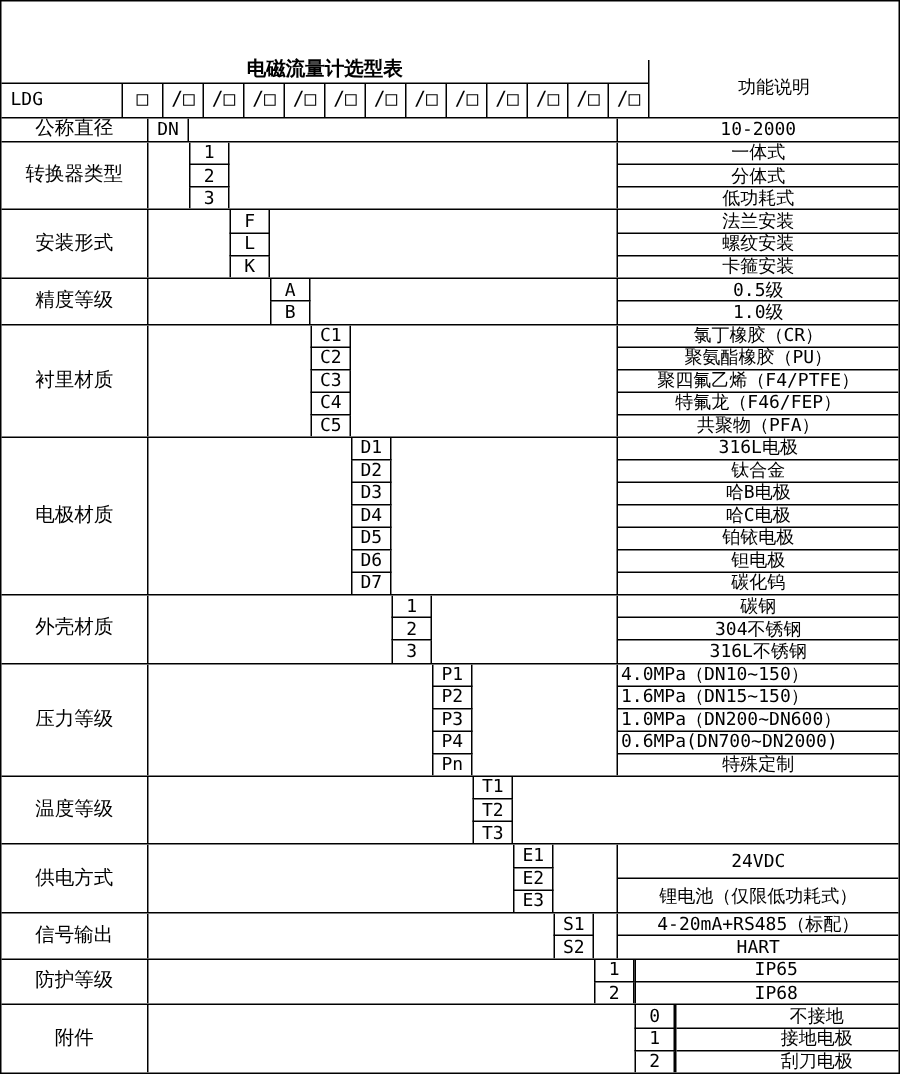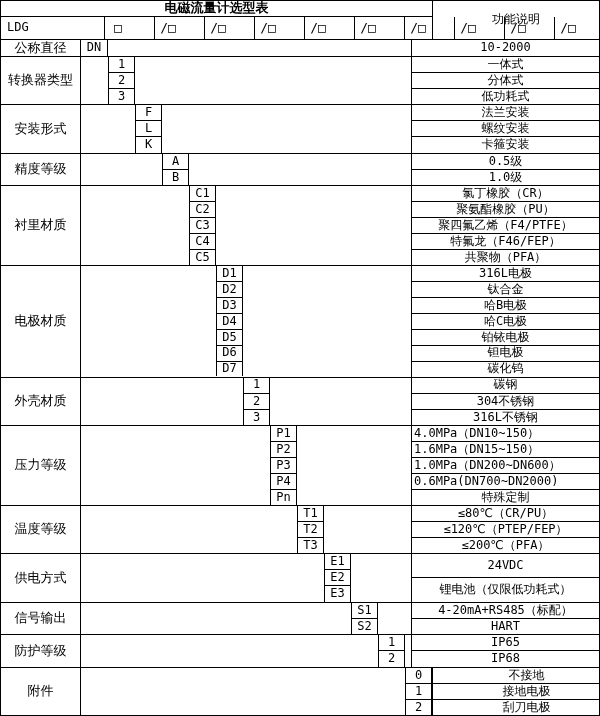--- a/index.html
+++ b/index.html
@@ -6,33 +6,33 @@
   html,body { background:#fff; }
   body { width:600px; font-family:"DejaVu Sans Mono","DejaVu Sans",monospace; color:#000; }
   .table {
     width:600px; height:716px;
     border:1px solid #000;
     display:flex; flex-direction:column;
     background:#fff;
     font-size:12px; line-height:1.1;
   }
   
-  .hdr { height:38px; flex:none; display:flex; }
+  .hdr { height:38px; flex:none; display:flex;margin-top:39px; }
   .hdr-left { width:431px; flex:none; display:flex; flex-direction:column; }
   .title-row { height:15px; flex:none; display:flex; align-items:center; justify-content:center;
                font-weight:bold; font-size:13px; }
-  .ldg-row { flex:1; display:flex; border-top:1px solid #000;gap:23px; }
+  .ldg-row { flex:1; display:flex; border-top:1px solid #000; }
   .ldg-prefix { width:80px; flex:none; display:flex; align-items:center; padding-left:6px; }
   .hbox { width:27px; flex:none; border-left:1px solid #000; display:flex;
           align-items:center; justify-content:center; font-size:13px; }
   .hdr-right { flex:1; border-left:1px solid #000; display:flex;
                align-items:center; justify-content:center; font-size:12px; }
   
   .block { display:flex; border-top:1px solid #000; flex-basis:0; min-height:0; overflow:hidden; }
-  .lbl { width:80px; flex:none; border-right:1px solid #000; display:flex;
+  .lbl { width:98px; flex:none; border-right:1px solid #000; display:flex;
          align-items:center; justify-content:center; font-size:13px; text-align:center; }
   .fill  { flex:none; }
   .fillr { flex:1; }
   .codes { width:27px; flex:none; display:flex; flex-direction:column; }
   .code { flex:1; border:solid #000; border-width:0 1px 1px 1px;
           display:flex; align-items:center; justify-content:center; overflow:hidden; }
   .code:last-child { border-bottom:none; }
   .codes.nl .code { border-left:none; }
   .descs { width:188px; flex:none; border-left:1px solid #000; display:flex; flex-direction:column; }
   .desc { flex:1; border-bottom:1px solid #000; display:flex;
@@ -207,25 +207,20 @@
 
   <div class="block" style="flex-grow:3">
     <div class="lbl">温度等级</div>
     <div class="fill" style="width:216px"></div>
     <div class="codes">
       <div class="code">T1</div>
       <div class="code">T2</div>
       <div class="code">T3</div>
     </div>
     <div class="fillr"></div>
-    <div class="descs">
-      <div class="desc">≤80℃（CR/PU）</div>
-      <div class="desc">≤120℃（PTEP/FEP）</div>
-      <div class="desc">≤200℃（PFA）</div>
-    </div>
   </div>
 
   <div class="block" style="flex-grow:3">
     <div class="lbl">供电方式</div>
     <div class="fill" style="width:243px"></div>
     <div class="codes">
       <div class="code">E1</div>
       <div class="code">E2</div>
       <div class="code">E3</div>
     </div>

